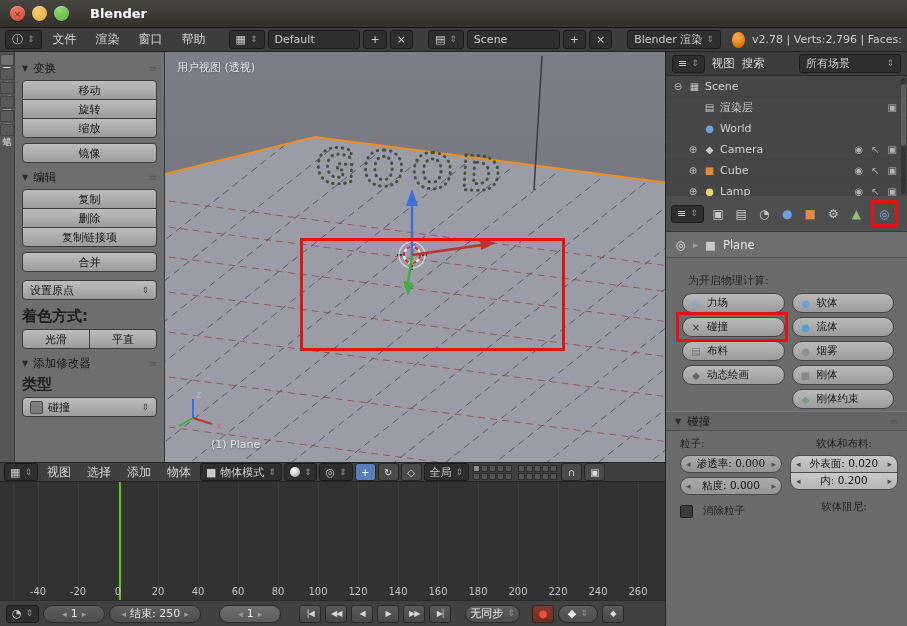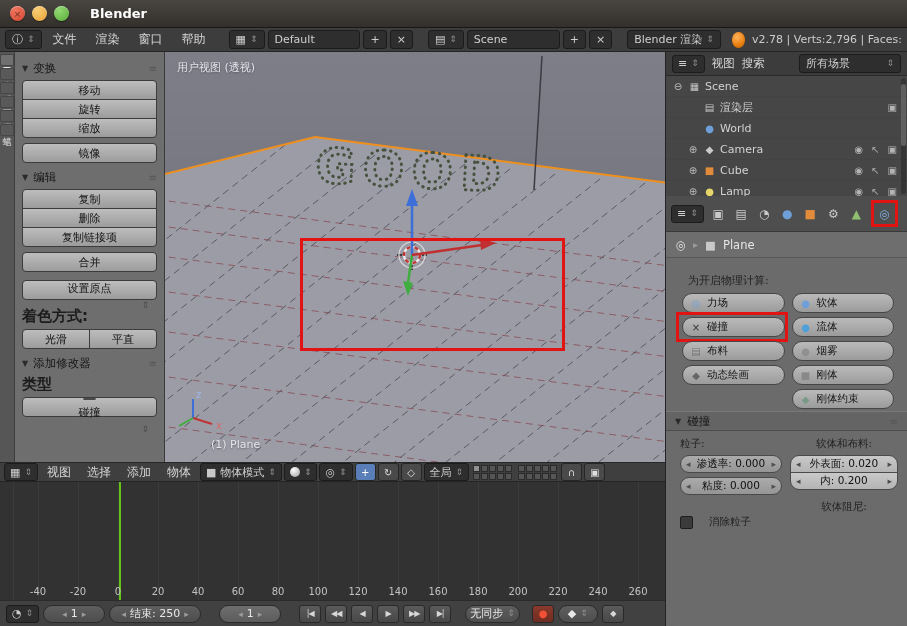--- a/index.html
+++ b/index.html
@@ -31,21 +31,21 @@
   
   .tools{position:absolute;left:15px;top:52px;width:150px;height:410px;background:#6e6e6e;border-right:1px solid #3a3a3a;padding:2px 7px;box-sizing:border-box;overflow:hidden;}
   .phead{display:flex;align-items:center;gap:5px;color:#141414;font-size:11.5px;margin:7px 0 4px;}
   .tri{font-size:8px;color:#2a2a2a;}
   .grip{margin-left:auto;color:#575757;font-size:10px;}
   .btn{display:flex;align-items:center;justify-content:center;height:20px;background:linear-gradient(#bdbdbd,#9c9c9c);border:1px solid #3c3c3c;border-radius:4px;color:#121212;font-size:11px;box-sizing:border-box;}
   .stack .btn{border-radius:0;margin-top:-1px;}
   .stack .btn:first-child{border-radius:4px 4px 0 0;margin-top:0;}
   .stack .btn:last-child{border-radius:0 0 4px 4px;}
   .sp5{height:5px;} .sp8{height:8px;}
-  .ddl{justify-content:flex-start;padding:0 7px;gap:5px;flex-direction:column;}
+  .ddl{justify-content:flex-start;padding:0 7px;gap:5px;}
   .ddl .ud{margin-left:auto;color:#4c4c4c;}
   .lbl{font-size:15px;color:#1c1c1c;margin:7px 0 3px;font-weight:bold;}
   .half{display:flex;}
   .half .btn{flex:1;}
   .half .btn:first-child{border-radius:4px 0 0 4px;}
   .half .btn:last-child{border-radius:0 4px 4px 0;margin-left:-1px;}
   .modicon{width:11px;height:11px;background:#7d7d7d;border:1px solid #4a4a4a;border-radius:2px;}
 
   
   .vp{position:absolute;left:165px;top:52px;width:500px;height:410px;overflow:hidden;background:#75757e;}
@@ -108,21 +108,21 @@
   .colc{position:absolute;top:176px;left:0;right:0;height:140px;}
   .cl{position:absolute;left:14px;width:102px;}
   .cr{position:absolute;left:124px;width:108px;text-align:center;}
   .slbl{font-size:10.5px;color:#232323;margin:2px 0 4px;}
   .nfld{height:18px;background:linear-gradient(#ababab,#959595);border:1px solid #4a4a4a;border-radius:9px;display:flex;align-items:center;justify-content:center;font-size:10.5px;color:#101010;position:relative;margin-bottom:4px;box-sizing:border-box;}
   .nfld .arr{position:absolute;top:3px;font-size:9px;color:#4e4e4e;}
   .nfld .al{left:5px;} .nfld .ar{right:5px;}
   .grpfld .nfld{background:linear-gradient(#c9c9c9,#b4b4b4);border-radius:0;margin-bottom:0;margin-top:-1px;}
   .grpfld .nfld:first-child{border-radius:9px 9px 0 0;margin-top:0;}
   .grpfld .nfld:last-child{border-radius:0 0 9px 9px;}
-  .chk{display:flex;align-items:center;gap:16px;margin-top:20px;font-size:10.5px;color:#232323;}
+  .chk{display:flex;align-items:center;gap:10px;margin-top:9px;font-size:10.5px;color:#232323;}
   .box{width:11px;height:11px;background:#3b3b3b;border:1px solid #1e1e1e;border-radius:2px;}
 </style>
 </head>
 <body>
 
 <div id="app">
 
   <div class="titlebar">
     <span class="tbbtn tb-close">×</span>
     <span class="tbbtn tb-min"></span>

